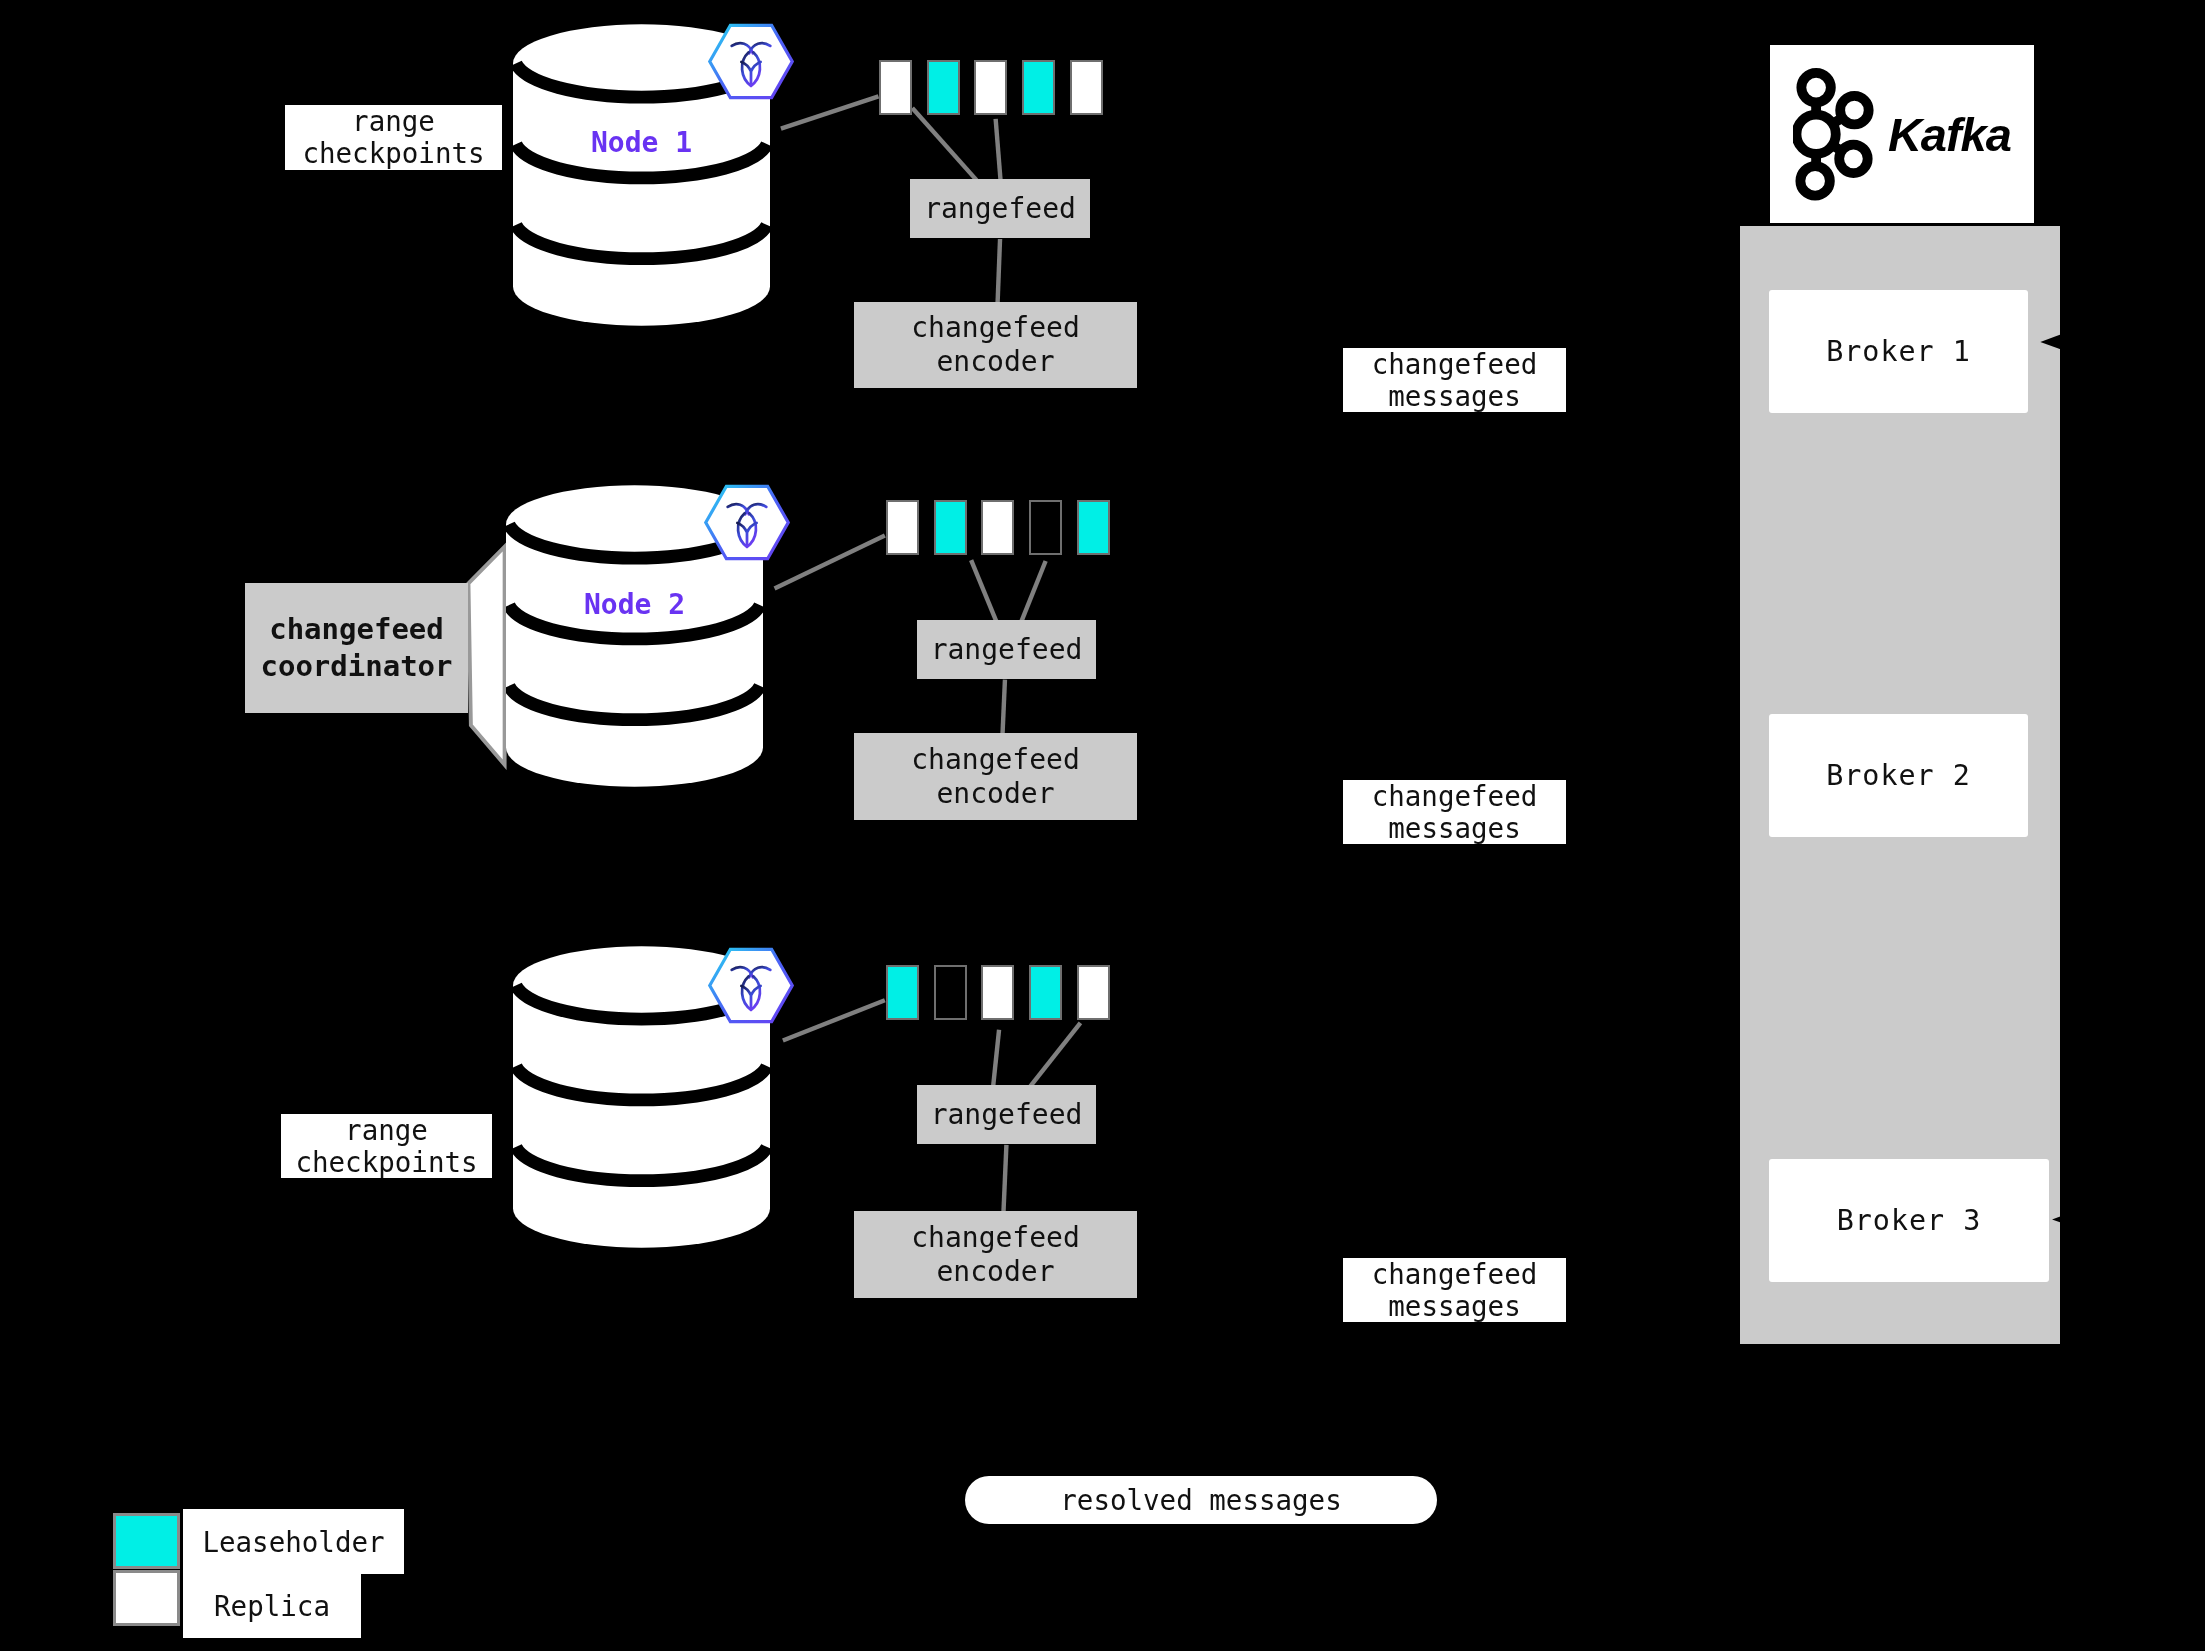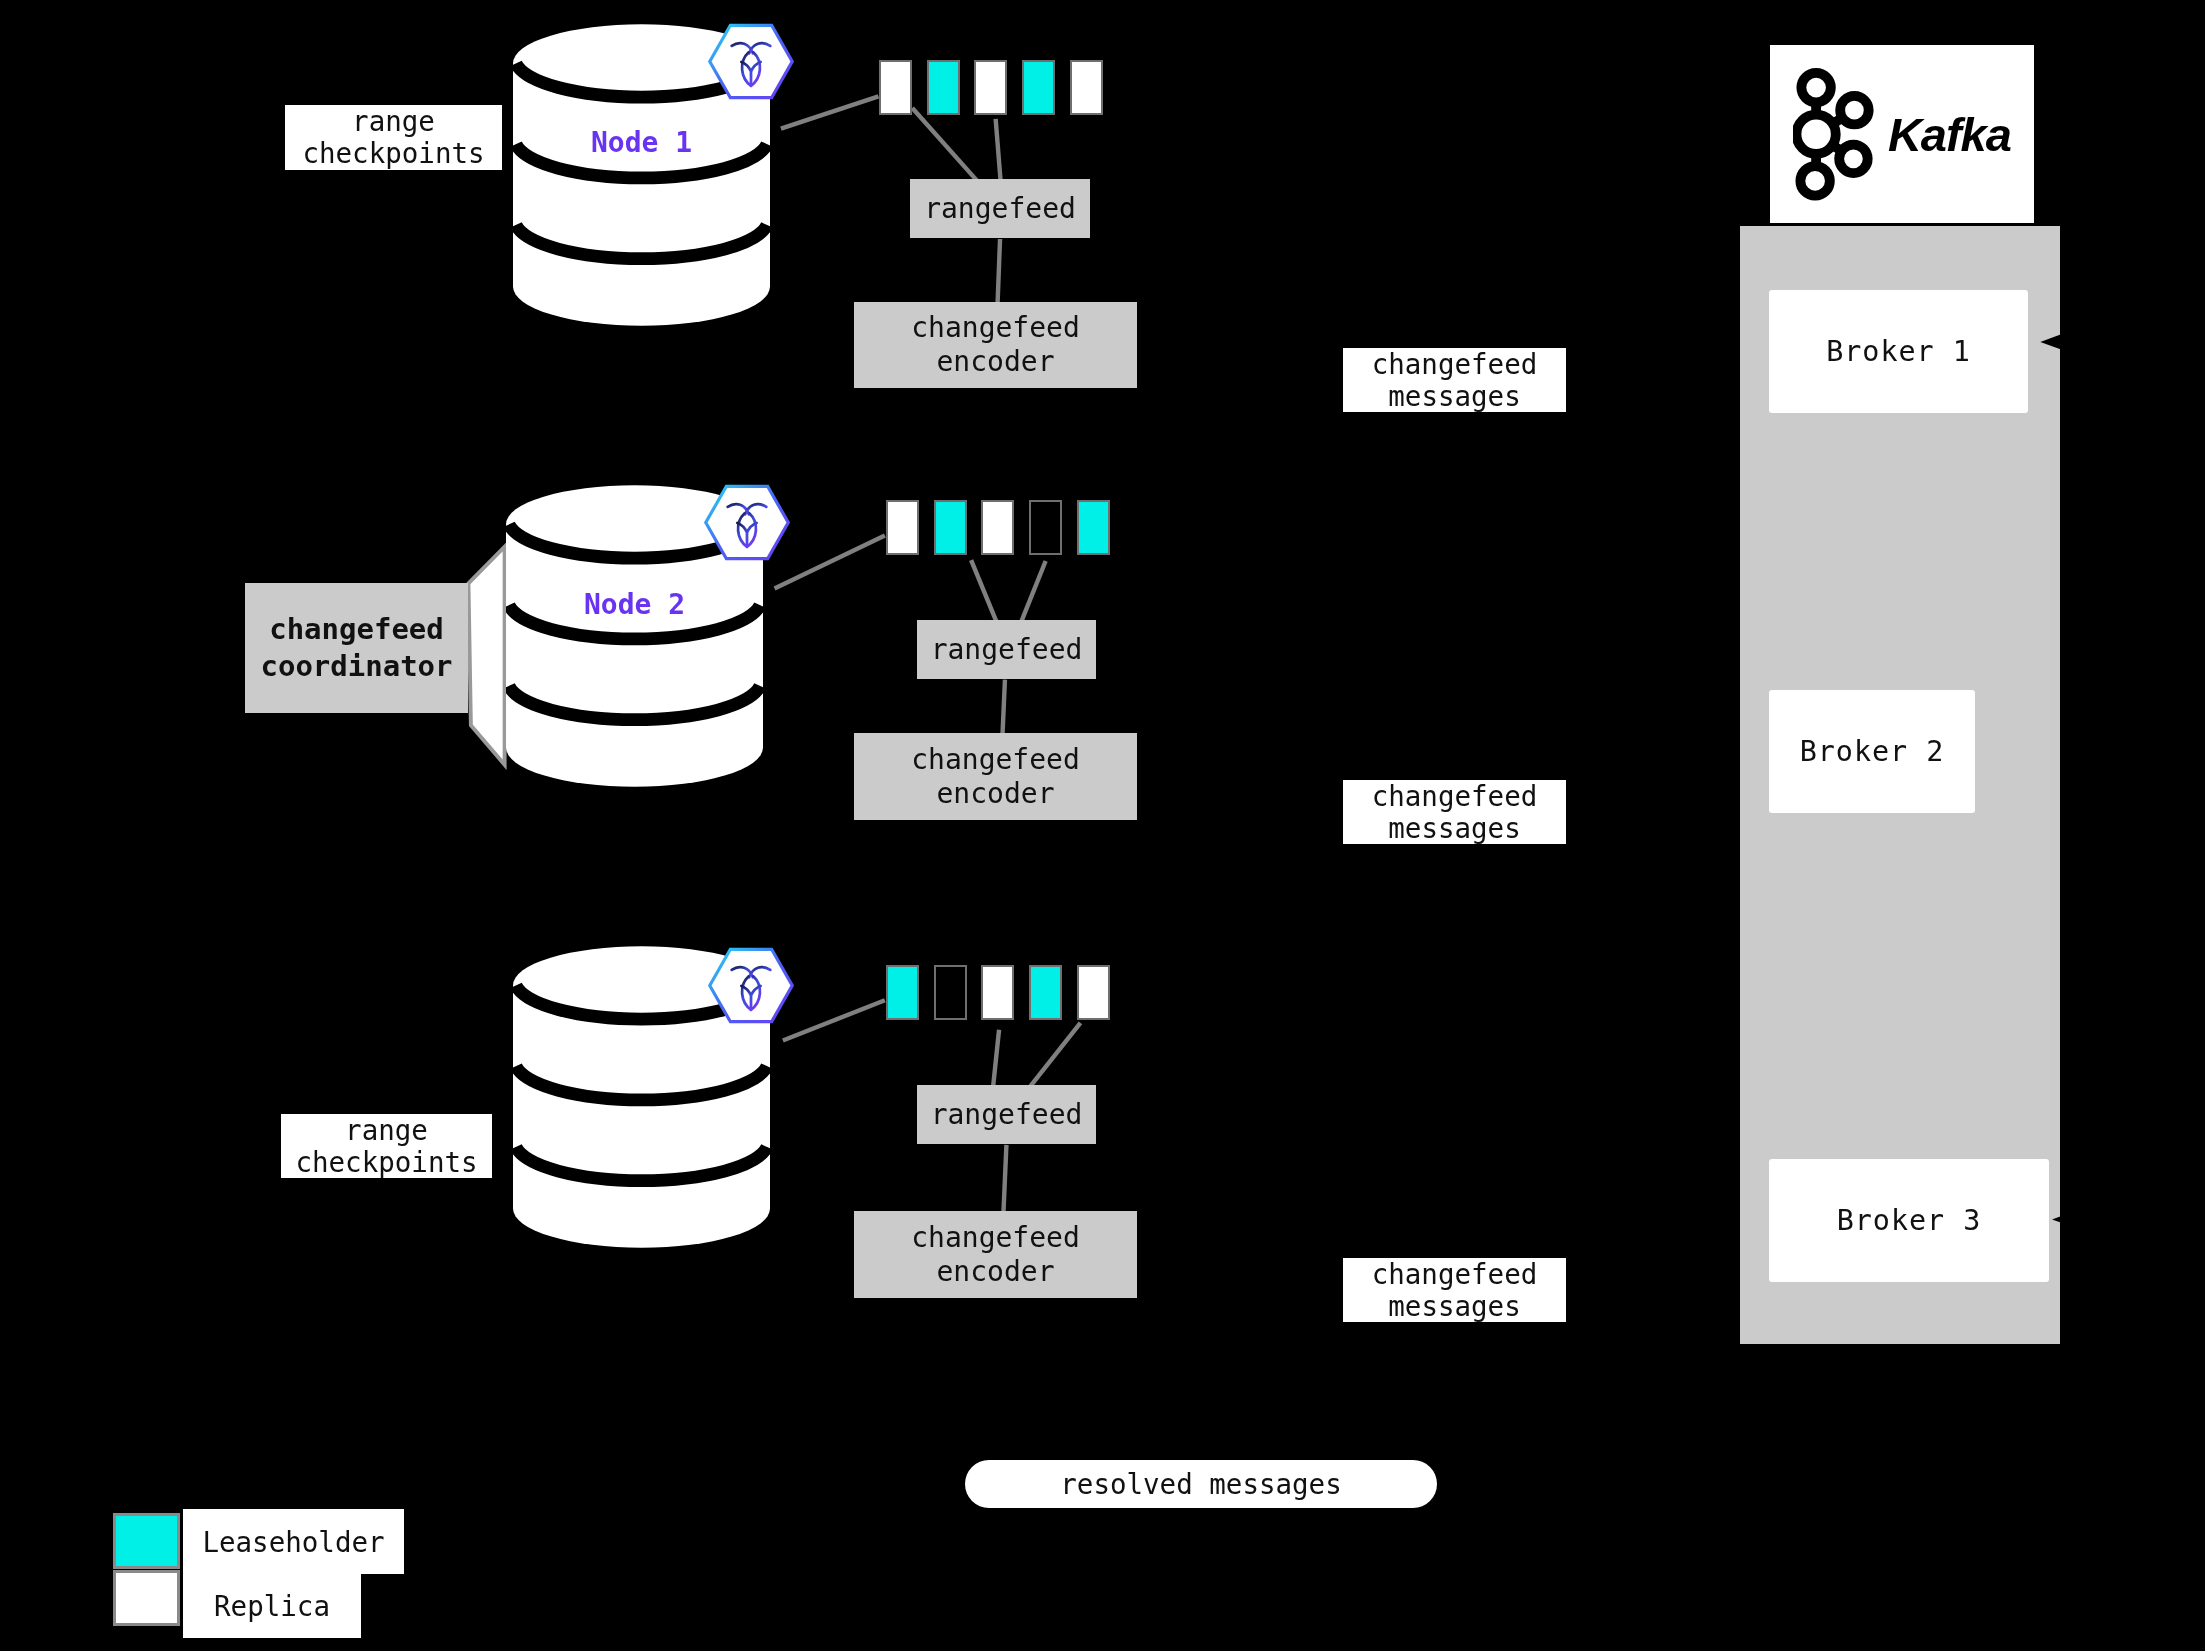--- a/index.html
+++ b/index.html
@@ -12,21 +12,21 @@
             align-items:center;text-align:center;
             font-size:27.5px;line-height:32px;}
   .graybox{background:#cbcbcb;color:#111;display:flex;flex-direction:column;
            align-items:center;justify-content:center;
            font-size:28px;line-height:34px;}
   .node-label{color:#6933f2;font-weight:bold;font-size:28px;
               display:flex;align-items:center;justify-content:center;}
   .coordinator{background:#cbcbcb;color:#111;font-weight:bold;font-size:29px;line-height:37px;
                display:flex;flex-direction:column;align-items:center;justify-content:center;text-align:center;}
   .pill{background:#fff;color:#111;border-radius:24.5px;font-size:27.5px;
-        display:flex;align-items:center;justify-content:center;}
+        display:flex;align-items:center;justify-content:center;margin-top:16px;}
   .broker{background:#fff;color:#111;border-radius:3px;font-size:28.4px;letter-spacing:1px;
           display:flex;align-items:center;justify-content:center;}
   .kafka-col{background:#cbcbcb;}
   .kafka-logo-box{background:#fff;display:flex;align-items:center;justify-content:center;gap:8.8px;font-style:italic;}
   .kafka-word{color:#000;font-family:"Liberation Sans","DejaVu Sans",sans-serif;
               font-weight:bold;font-size:47px;letter-spacing:-1px;}
   
   .range-row{display:flex;gap:14.7px;}
   .range-rect{width:33px;height:55px;border:2.9px solid #6f6f6f;box-sizing:border-box;}
   .range-rect.leaseholder{background:#00efe6;}
@@ -214,21 +214,21 @@
         <circle cx="47" cy="48" r="30"></circle>
         <circle cx="47" cy="143" r="40"></circle>
         <circle cx="45" cy="238" r="30"></circle>
         <circle cx="125" cy="94" r="29"></circle>
         <circle cx="123" cy="193" r="29"></circle>
       </g>
     </svg>
     <span class="kafka-word">Kafka</span>
   </div>
   <div class="abs broker" style="left:1769px;top:290px;width:259px;height:123px;">Broker 1</div>
-  <div class="abs broker" style="left:1769px;top:690px;width:206px;height:123px;">Broker 2</div>
+  <div class="abs broker" style="left:1769px;top:714px;width:259px;height:123px;">Broker 2</div>
   <div class="abs broker" style="left:1769px;top:1159px;width:280px;height:123px;">Broker 3</div>
 
   <div class="abs pill" style="left:965px;top:1460px;width:472px;height:48px;">resolved messages</div>
 
   <div class="abs legend-swatch leaseholder" style="left:113px;top:1513px;width:67px;height:56px;"></div>
   <div class="abs legend-label" style="left:183px;top:1509px;width:221px;height:65px;">Leaseholder</div>
   <div class="abs legend-swatch replica" style="left:113px;top:1570px;width:67px;height:56px;"></div>
   <div class="abs legend-label" style="left:183px;top:1574px;width:178px;height:64px;">Replica</div>
 
 </div>

